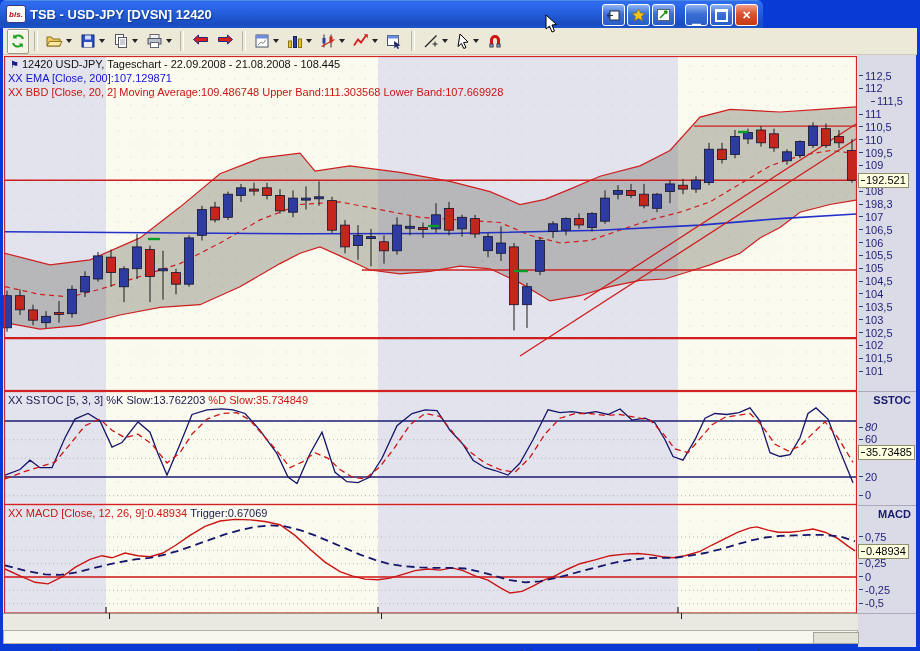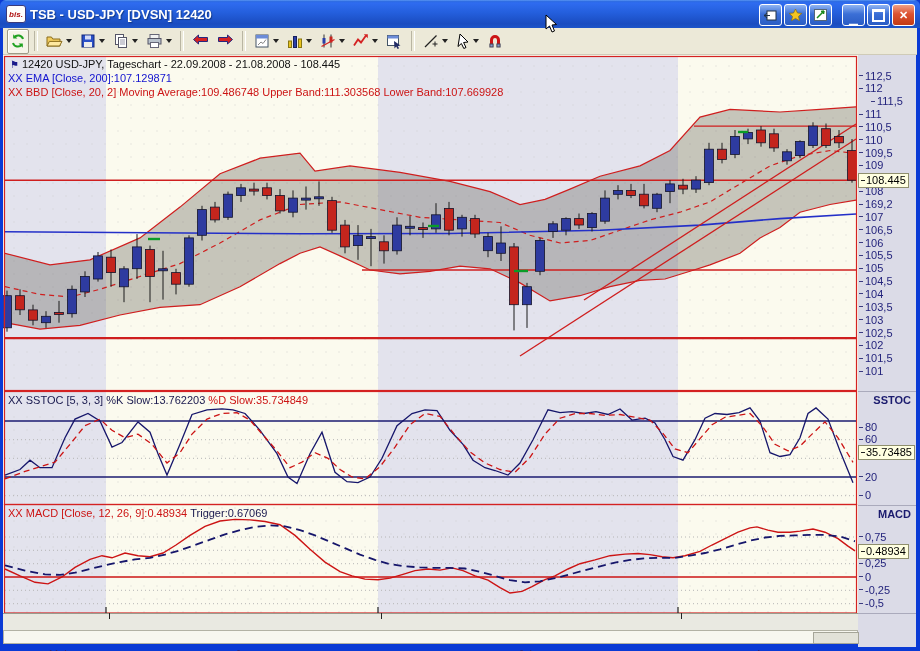--- a/index.html
+++ b/index.html
@@ -1,19 +1,19 @@
 <!DOCTYPE html>
 <html><head>
 <meta charset="utf-8">
 <style>
   html,body{margin:0;padding:0;background:#777;font-family:"Liberation Sans",sans-serif;}
   #window{position:relative;width:920px;height:651px;background:#0a3ad5;overflow:hidden;
           font-family:"Liberation Sans",sans-serif;-webkit-font-smoothing:antialiased;}
   
-  #titlebar{position:absolute;left:0;top:0;width:920px;height:28px;
+  #titlebar{position:absolute;left:0;top:0;width:763px;height:28px;
     background:linear-gradient(180deg,#5a96f2 0%,#2a68e2 6%,#2f6cf0 10%,#245fdd 45%,#1a4cc0 85%,#1d55c9 100%);
     border-radius:6px 6px 0 0;display:flex;align-items:center;color:#fff;}
   #app-icon{width:18px;height:16px;margin:0 4px 0 6px;background:#fdfdfd;border:1px solid #3a3a7a;border-radius:3px;
     font-size:8px;font-weight:bold;color:#b01515;display:flex;align-items:center;justify-content:center;font-style:italic;}
   #title-text{font-size:13px;font-weight:bold;text-shadow:1px 1px 1px #133a8a;white-space:nowrap;}
   #tb-right{position:absolute;right:5px;top:4px;display:flex;gap:2px;}
   .sbtn{width:21px;height:20px;border:1px solid #fff;border-radius:3px;
     background:linear-gradient(180deg,#8fb4f2,#3b6fd6 45%,#2a5cc4);display:flex;align-items:center;justify-content:center;}
   .sbtn.gap{margin-right:8px;}
   .wglyph{color:#fff;font-size:11px;font-weight:bold;line-height:10px;}
@@ -410,44 +410,44 @@
     <div class="axsep" style="top:558px"></div>
   <div class="tick" style="top: 14.5px;">112,5</div>
       <div class="tick" style="top: 27.35px;">112</div>
       <div class="tick" style="top: 40.2px; margin-left: 12px;">111,5</div>
       <div class="tick" style="top: 53.05px;">111</div>
       <div class="tick" style="top: 65.9px;">110,5</div>
       <div class="tick" style="top: 78.75px;">110</div>
       <div class="tick" style="top: 91.6px;">109,5</div>
       <div class="tick" style="top: 104.45px;">109</div>
       <div class="tick" style="top: 130.15px;">108</div>
-      <div class="tick" style="top: 143px;">169,2</div>
+      <div class="tick" style="top: 143px;">198,3</div>
       <div class="tick" style="top: 155.85px;">107</div>
       <div class="tick" style="top: 168.7px;">106,5</div>
       <div class="tick" style="top: 181.55px;">106</div>
       <div class="tick" style="top: 194.4px;">105,5</div>
       <div class="tick" style="top: 207.25px;">105</div>
       <div class="tick" style="top: 220.1px;">104,5</div>
       <div class="tick" style="top: 232.95px;">104</div>
       <div class="tick" style="top: 245.8px;">103,5</div>
       <div class="tick" style="top: 258.65px;">103</div>
       <div class="tick" style="top: 271.5px;">102,5</div>
       <div class="tick" style="top: 284.35px;">102</div>
       <div class="tick" style="top: 297.2px;">101,5</div>
       <div class="tick" style="top: 310.05px;">101</div>
-      <div class="tick" style="top: 366px;">80</div>
+      <div class="tick" style="top: 366px; font-style: italic;">80</div>
       <div class="tick" style="top: 378.167px;">60</div>
       <div class="tick" style="top: 415.5px;">20</div>
       <div class="tick" style="top: 434.167px;">0</div>
       <div class="tick" style="top: 475.502px;">0,75</div>
       <div class="tick" style="top: 502.168px;">0,25</div>
       <div class="tick" style="top: 515.5px;">0</div>
       <div class="tick" style="top: 528.832px;">-0,25</div>
       <div class="tick" style="top: 542.165px;">-0,5</div>
-      <div class="curbox" style="top: 118.213px;">108.445</div>
+      <div class="curbox" style="top: 118.213px;">192.521</div>
       <div class="curbox" style="top: 390px;">35.73485</div>
       <div class="curbox" style="top: 488.903px;">0.48934</div>
     </div>
 
   <div id="months">
       <div class="mon" style="left: 46px;">Mai</div>
       <div class="mon" style="left: 232px;">Jun</div>
       <div class="mon" style="left: 515px;">Jul</div>
       <div class="mon" style="left: 752px;">Aug</div>
       <div class="montick" style="left: 106px;"></div>

